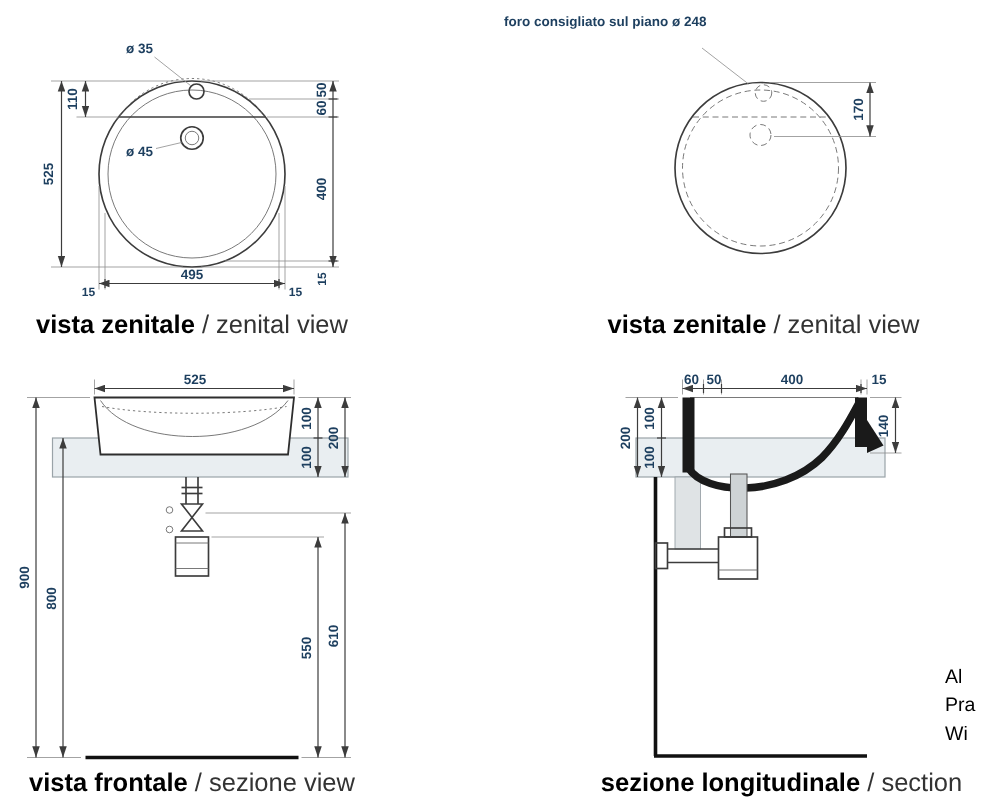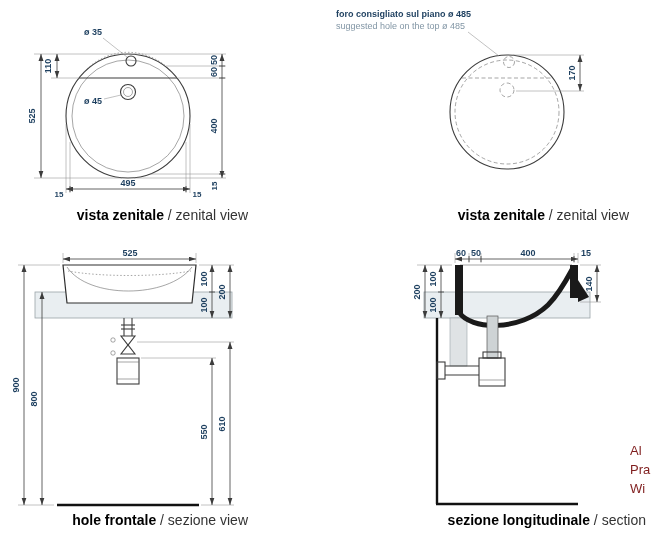--- a/index.html
+++ b/index.html
@@ -17,27 +17,27 @@
   .dim    { stroke:#3c3c3c; stroke-width:0.8; fill:none;
             marker-start:url(#as); marker-end:url(#ae); }
   .tick   { stroke:#3c3c3c; stroke-width:0.8; }
   .dt     { font-size:9px; font-weight:bold; fill:#1d3f5f; }
   .dts    { font-size:8px; font-weight:bold; fill:#1d3f5f; }
   .basin  { fill:#ffffff; stroke:#2e2e2e; stroke-width:1.2; }
   .blk    { fill:#1a1a1a; stroke:none; }
   .counter{ fill:#e9eef1; stroke:#9aa3a8; stroke-width:0.8; }
   .thickline { stroke:#111; stroke-width:2.4; fill:none; }
 
-  .label  { position:absolute; font-size:14px; color:#333; text-align:right; }
+  .label  { position:absolute; font-size:17px; color:#333; text-align:center; }
   .label b{ color:#000; font-weight:bold; }
   .note   { position:absolute; left:336px; top:8px; font-size:9px; line-height:12px; }
   .note .nb { color:#1d3f5f; font-weight:bold; }
   .note .nl { color:#8296a5; }
   .wm     { position:absolute; left:630px; top:441px; font-size:13px;
-            line-height:19px; color:#7f1d1d; white-space:nowrap; }
+            line-height:19px; color:#000000; white-space:nowrap; }
 </style>
 </head>
 <body>
 
 <div class="canvas">
 
 <svg width="667" height="533" viewBox="0 0 667 533">
   <defs>
     <marker id="ae" markerWidth="9" markerHeight="6" refX="7.5" refY="2.5" orient="auto" markerUnits="userSpaceOnUse">
       <path d="M0,0 L7.5,2.5 L0,5 Z" fill="#3c3c3c"></path>
@@ -200,34 +200,33 @@
     <text class="dt" x="436" y="305" text-anchor="middle" transform="rotate(-90 436 305)">100</text>
 
     <line class="ext" x1="580" y1="265" x2="601" y2="265"></line>
     <line class="ext" x1="580" y1="302" x2="601" y2="302"></line>
     <path class="dim" d="M597,265 V302"></path>
     <text class="dt" x="592" y="284" text-anchor="middle" transform="rotate(-90 592 284)">140</text>
   </g>
 </svg>
 
 <div class="note">
-  <div class="nb">foro consigliato sul piano ø 485</div>
-  <div class="nl">suggested hole on the top ø 485</div>
+  <div class="nb">foro consigliato sul piano ø 248</div>
 </div>
 
 <div class="label" style="left:8px; top:207px; width:240px;">
   <b>vista zenitale</b>
   <span>/ zenital view</span>
 </div>
 <div class="label" style="left:389px; top:207px; width:240px;">
   <b>vista zenitale</b>
   <span>/ zenital view</span>
 </div>
 <div class="label" style="left:8px; top:512px; width:240px;">
-  <b>hole frontale</b>
+  <b>vista frontale</b>
   <span>/ sezione view</span>
 </div>
 <div class="label" style="left:396px; top:512px; width:250px;">
   <b>sezione longitudinale</b>
   <span>/ section</span>
 </div>
 
 <div class="wm">
   <div>Al</div>
   <div>Pra</div>

